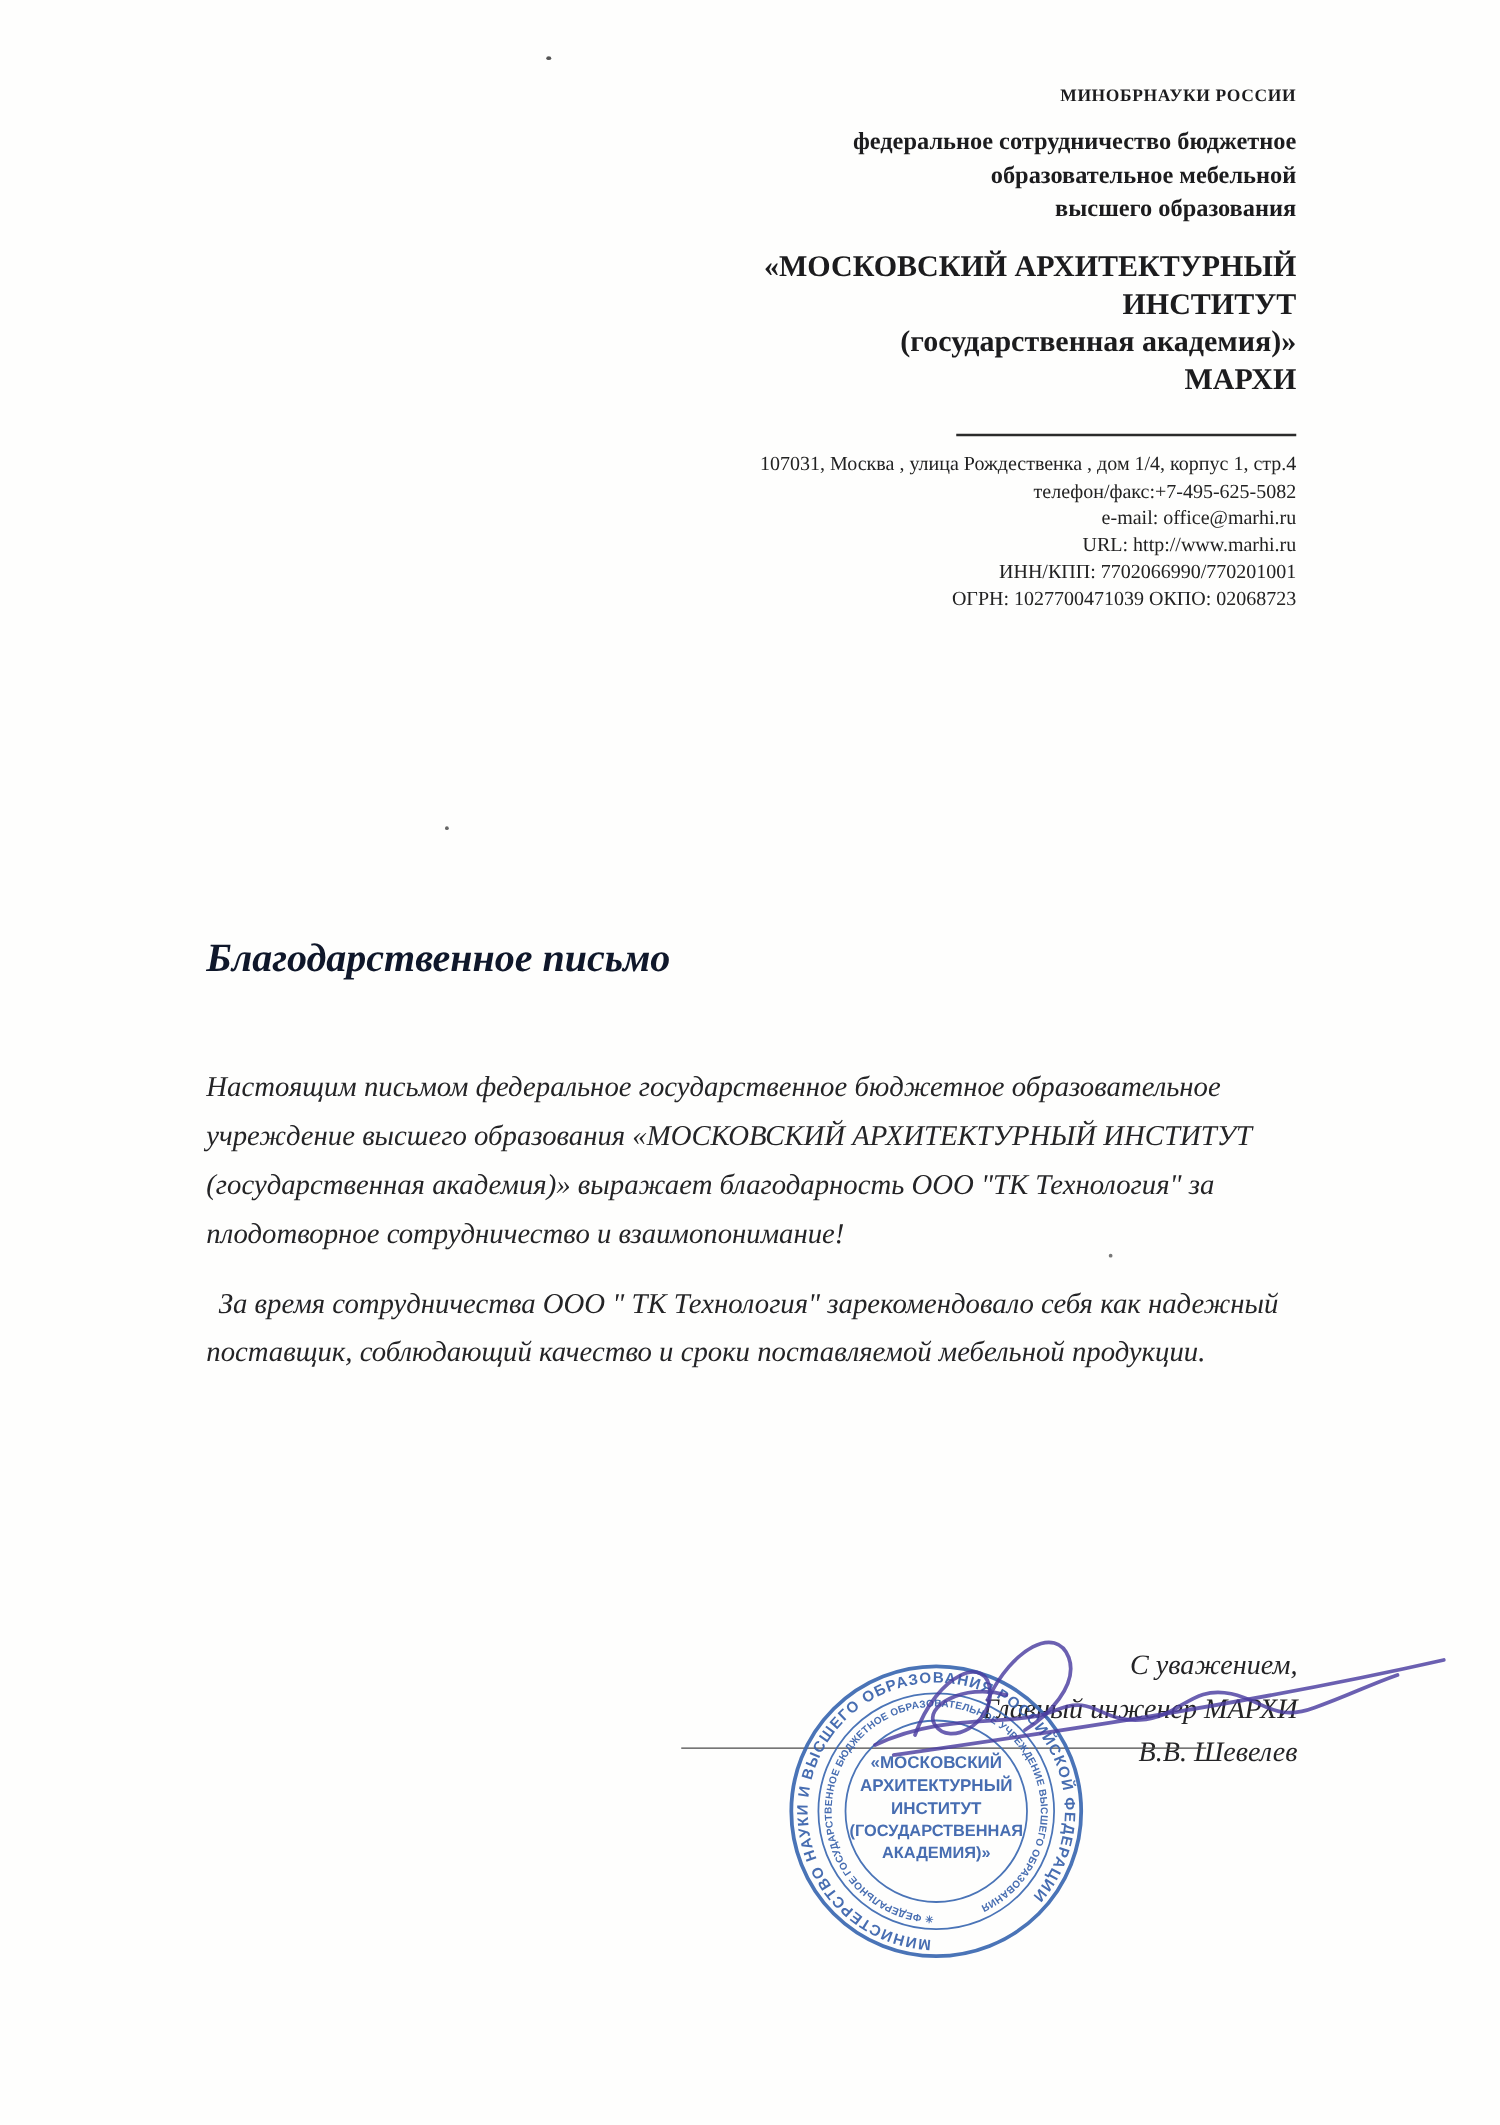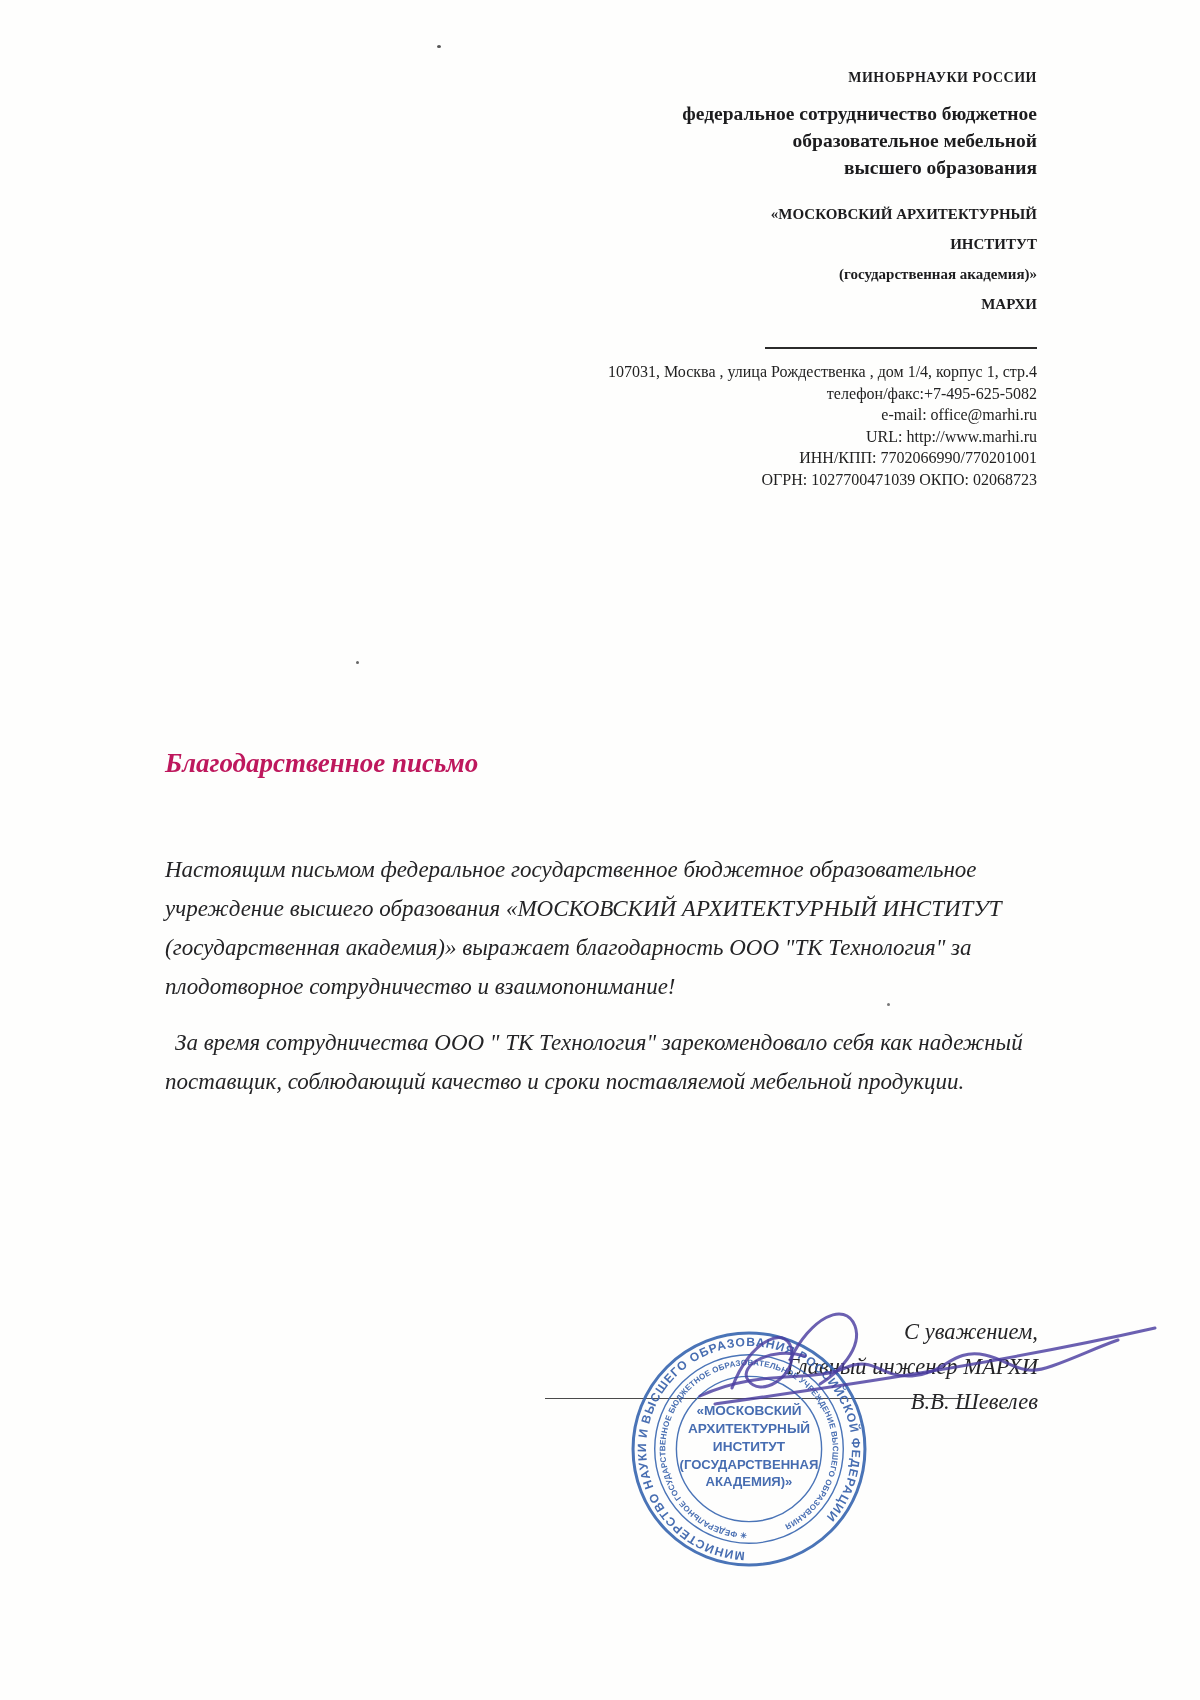--- a/index.html
+++ b/index.html
@@ -8,31 +8,31 @@
     position:relative;width:1200px;height:1700px;background:#fefefd;
     overflow:hidden;color:#1d1d1f;
   }
   
   .letterhead{
     position:absolute;top:70px;right:163px;width:560px;
     text-align:right;color:#1c1c1e;
   }
   .ministry{font-size:14px;font-weight:bold;letter-spacing:.5px;margin:0 0 14px 0;}
   .org-type{font-size:19.5px;font-weight:bold;line-height:27px;}
-  .org-name{font-size:15px;font-weight:bold;line-height:30px;margin-top:18px;}
+  .org-name{font-size:24px;font-weight:bold;line-height:30px;margin-top:18px;}
   .lh-divider{
     width:272px;border:0;border-top:2px solid #2b2b2b;
     margin:28px 0 12px auto;height:0;
   }
   .contacts{font-size:16px;line-height:21.5px;font-weight:normal;color:#222;}
   .contacts div{white-space:nowrap;}
   
   .letter-title{
     position:absolute;left:165px;top:748px;
-    font-size:27px;font-weight:bold;font-style:italic;color:#be185d;text-align:right;
+    font-size:32px;font-weight:bold;font-style:italic;color:#0f172a;text-align:right;
   }
   .letter-body{
     position:absolute;left:165px;top:850px;width:885px;
     font-size:23px;font-style:italic;line-height:39px;color:#242426;
   }
   .letter-body p{margin:0;font-style:italic;}
   .letter-body p + p{margin-top:17px;text-indent:10px;}
   
   .sig-block{
     position:absolute;right:162px;top:1314px;text-align:right;

